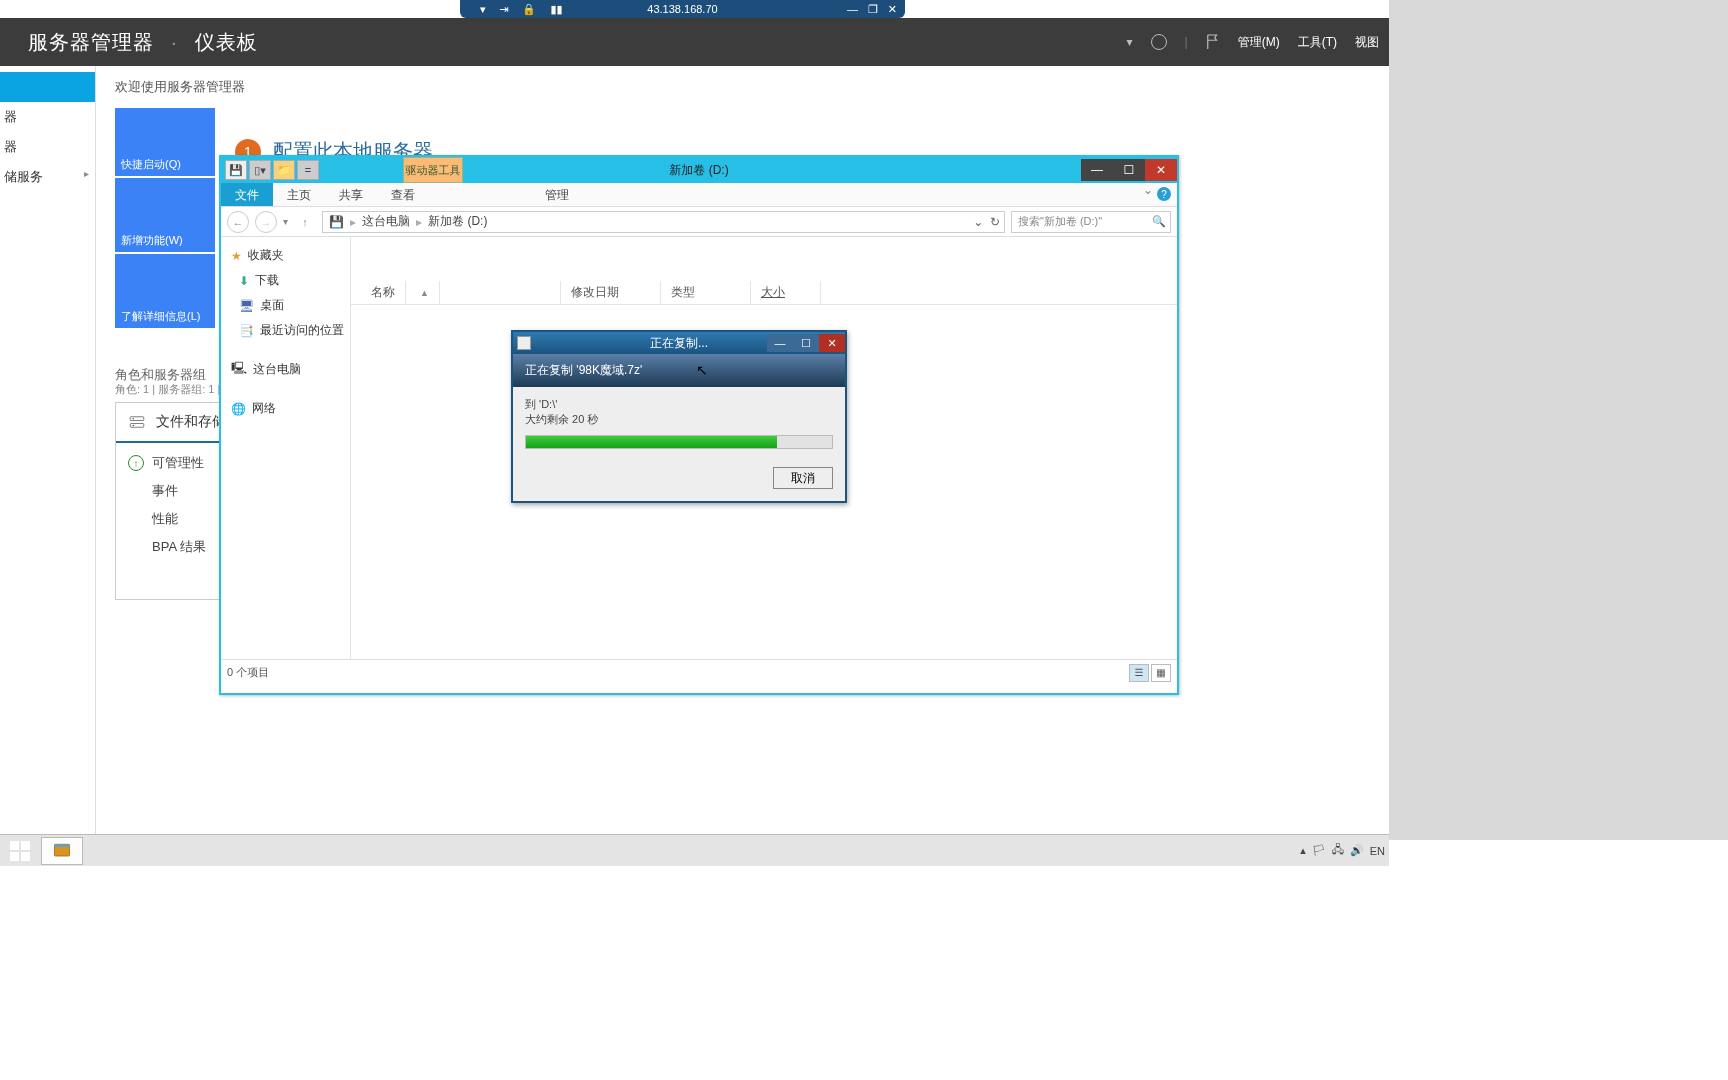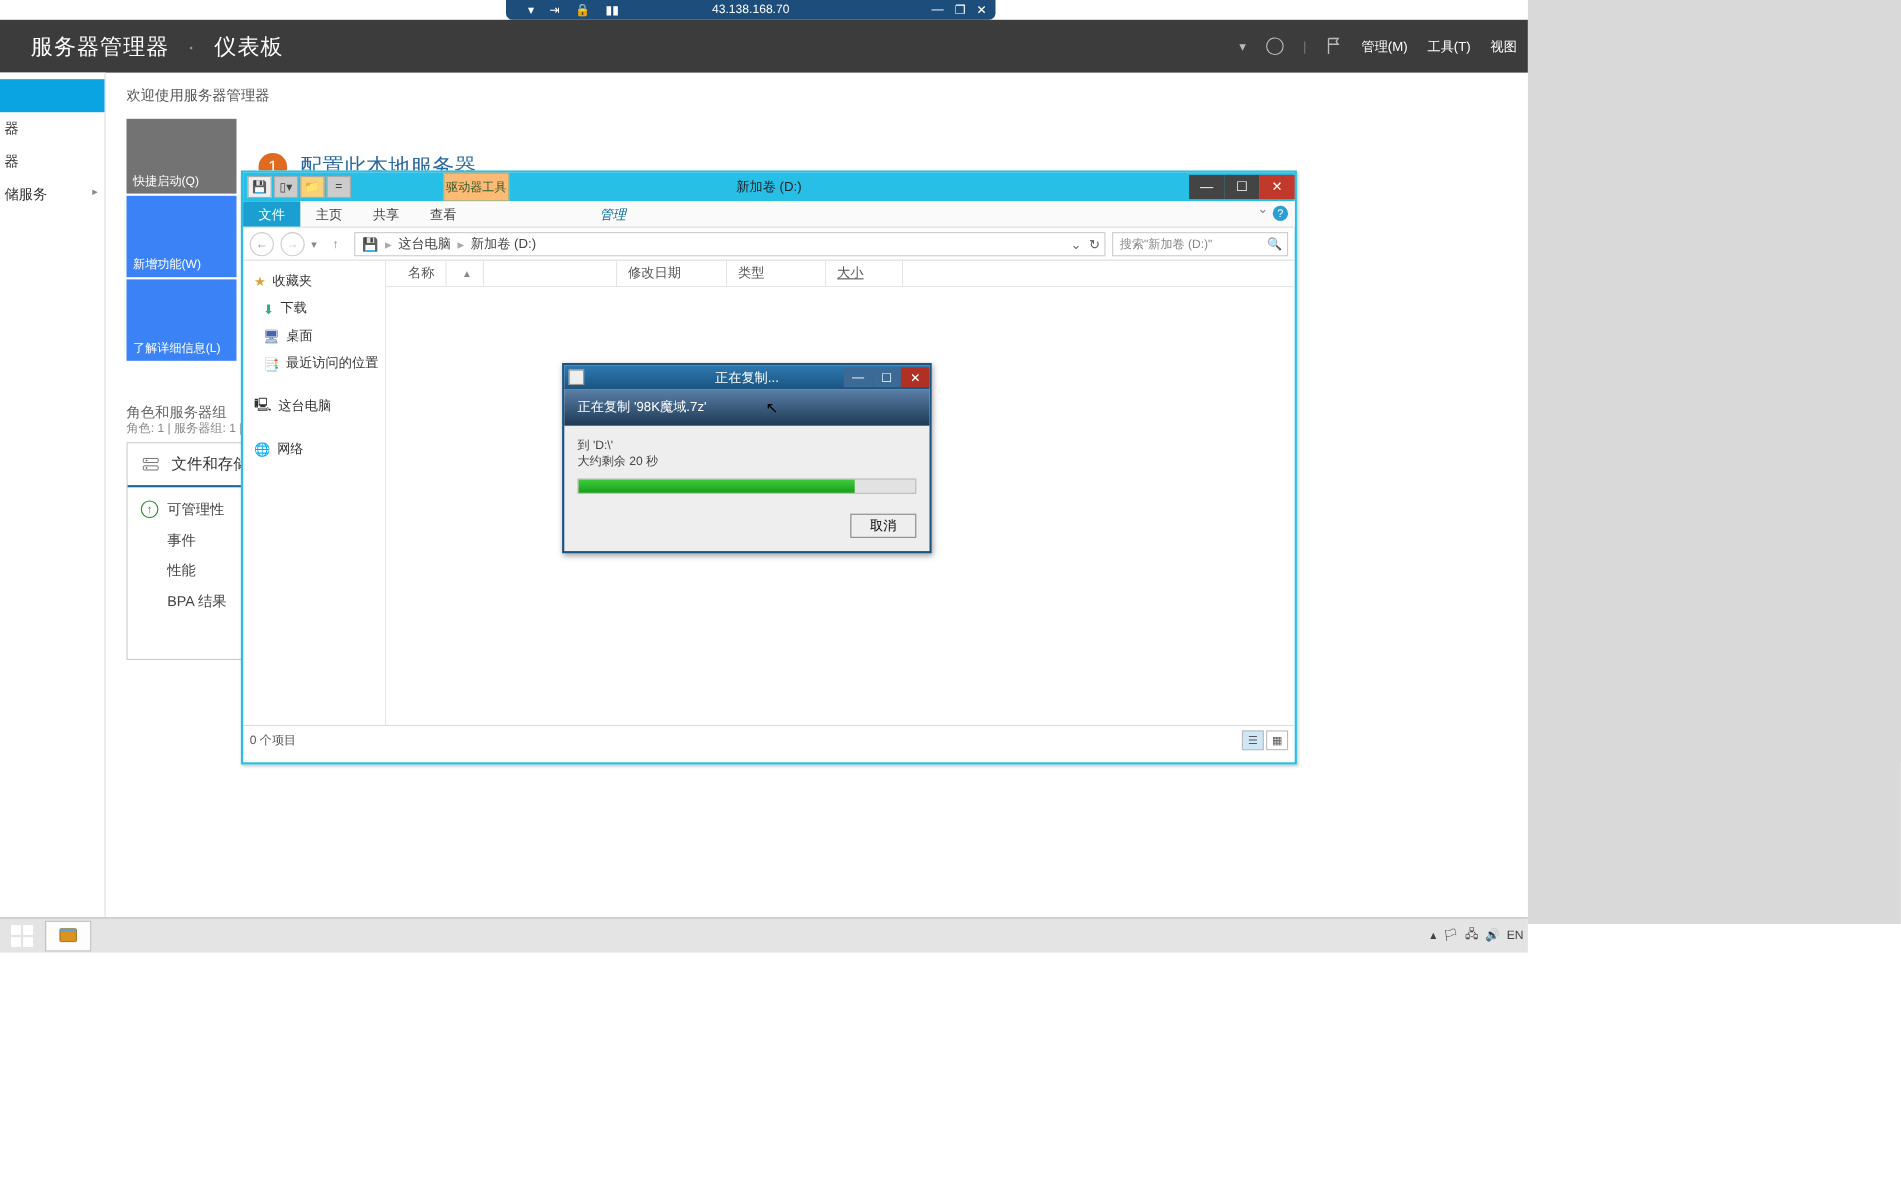--- a/index.html
+++ b/index.html
@@ -29,21 +29,21 @@
 .sm-side .sel { background: #0aa4e3; height: 30px; margin-top: 6px; }
 .sm-side ul { list-style: none; font-size: 13px; color: #333; }
 .sm-side li { padding: 6px 6px 6px 4px; text-align: left; }
 .sm-side .exp { float: right; color: #888; font-size: 10px; }
 
 
 .dash { position: absolute; top: 78px; left: 115px; width: 1060px; font-size: 13px; color: #444; }
 .welcome { font-size: 13px; margin-bottom: 20px; color: #555; }
 .tiles { display: flex; flex-direction: column; gap: 2px; }
 .tile { width: 100px; height: 68px; display: flex; align-items: flex-end; padding: 4px 6px; font-size: 11px; color: #fff; }
-.tile.orange { background: #737373; }
+.tile.orange { background: #3b82f6; }
 .tile.amber { background: #3b82f6; }
 .step { position: absolute; top: 60px; left: 120px; display: flex; align-items: center; gap: 12px; }
 .badge { width: 26px; height: 26px; border-radius: 50%; background: #e06a1f; color: #fff; display: flex; align-items: center; justify-content: center; font-size: 15px; }
 .step-text { color: #2a6aa0; font-size: 20px; }
 .group-head { position: absolute; top: 288px; left: 0; font-size: 13px; color: #666; }
 .group-sub { position: absolute; top: 304px; left: 0; font-size: 11px; color: #888; }
 .card { position: absolute; top: 324px; left: 0; width: 244px; border: 1px solid #ccc; height: 198px; }
 .card-h { display: flex; align-items: center; gap: 10px; padding: 10px 12px; border-bottom: 2px solid #1e6aa0; font-size: 14px; color: #333; }
 .card-h svg { width: 18px; height: 18px; }
 .card-body { padding: 6px 0; }
@@ -56,37 +56,37 @@
 .ex-ql { display: flex; gap: 2px; margin-left: 4px; }
 .ex-ql .q { width: 22px; height: 20px; background: #ccc; border: 1px solid #aaa; display: flex; align-items: center; justify-content: center; color: #444; font-size: 11px; }
 .ex-tab { position: absolute; left: 182px; top: 0; height: 26px; width: 60px; background: #fdba74; border: 1px solid #9db585; color: #2f5a2f; font-size: 11px; display: flex; align-items: center; justify-content: center; }
 .ex-name { position: absolute; left: 50%; transform: translateX(-50%); font-size: 12px; color: #222; }
 .ex-ctrl { position: absolute; right: 0; display: flex; }
 .ex-ctrl .wbtn { width: 32px; height: 22px; display: flex; align-items: center; justify-content: center; font-size: 12px; color: #fff; }
 .wbtn.min { background: #444; } .wbtn.max { background: #444; } .wbtn.close { background: #c0392b; }
 .ex-ribbon { height: 24px; display: flex; font-size: 12px; border-bottom: 1px solid #ddd; background: #fafafa; position: relative; }
 .ex-ribbon .rtab { padding: 4px 14px; color: #444; }
 .ex-ribbon .rtab.active { background: #1a9fd0; color: #fff; }
-.ex-ribbon .mgr { margin-left: 102px; color: #0369a1; font-style: italic; }
+.ex-ribbon .mgr { margin-left: 102px; color: #404040; }
 .ex-ribbon .chev { position: absolute; right: 24px; color: #888; }
 .ex-ribbon .help { position: absolute; right: 6px; width: 14px; height: 14px; border-radius: 50%; background: #2a9fd6; color: #fff; font-size: 10px; display: flex; align-items: center; justify-content: center; top: 4px; }
 .ex-addr { height: 30px; display: flex; align-items: center; gap: 6px; padding: 0 6px; border-bottom: 1px solid #ddd; }
 .nbtn { width: 22px; height: 22px; border: 1px solid #ccc; border-radius: 50%; display: flex; align-items: center; justify-content: center; color: #888; font-size: 11px; }
 .path { flex: 1; height: 22px; border: 1px solid #ccc; display: flex; align-items: center; font-size: 12px; color: #444; padding: 0 6px; gap: 6px; position: relative; }
 .path .rf { position: absolute; right: 4px; color: #666; }
 .search { width: 160px; height: 22px; border: 1px solid #ccc; font-size: 11px; color: #888; padding: 0 22px 0 6px; display: flex; align-items: center; position: relative; }
 .search .mg { position: absolute; right: 4px; color: #888; }
 .ex-body { display: flex; height: 422px; }
 .nav { width: 130px; border-right: 1px solid #e5e5e5; padding: 4px 0; font-size: 12px; color: #333; }
 .nav .item { padding: 4px 6px 4px 18px; display: flex; align-items: center; gap: 6px; }
 .nav .grp { padding: 6px 6px 4px 10px; display: flex; align-items: center; gap: 6px; }
 .nav .sep { height: 10px; }
 .star { color: #e0a030; }
 .content { flex: 1; position: relative; }
-.cols { height: 24px; border-bottom: 1px solid #e5e5e5; display: flex; font-size: 12px; color: #555; align-items: flex-start; }
+.cols { height: 24px; border-bottom: 1px solid #e5e5e5; display: flex; font-size: 12px; color: #555; align-items: flex-start; margin-top: 44px; }
 .cols span { padding: 0 10px; border-right: 1px solid #e5e5e5; height: 100%; display: flex; align-items: center; }
 .cols .c1 { width: 210px; } .cols .c2 { width: 100px; } .cols .c3 { width: 90px; } .cols .c4 { width: 70px; text-decoration: underline; }
 .sort { color: #888; font-size: 9px; margin-left: 4px; }
 .empty { text-align: center; margin-top: 30px; font-size: 12px; color: #888; }
 .ex-status { height: 26px; border-top: 1px solid #ddd; display: flex; align-items: center; justify-content: space-between; padding: 0 6px; font-size: 11px; color: #555; gap: 16px; }
 .view { display: flex; gap: 2px; }
 .view .v { width: 20px; height: 18px; border: 1px solid #bbb; display: flex; align-items: center; justify-content: center; font-size: 10px; color: #555; }
 .view .v.active { background: #cfe7f4; }
 
 

